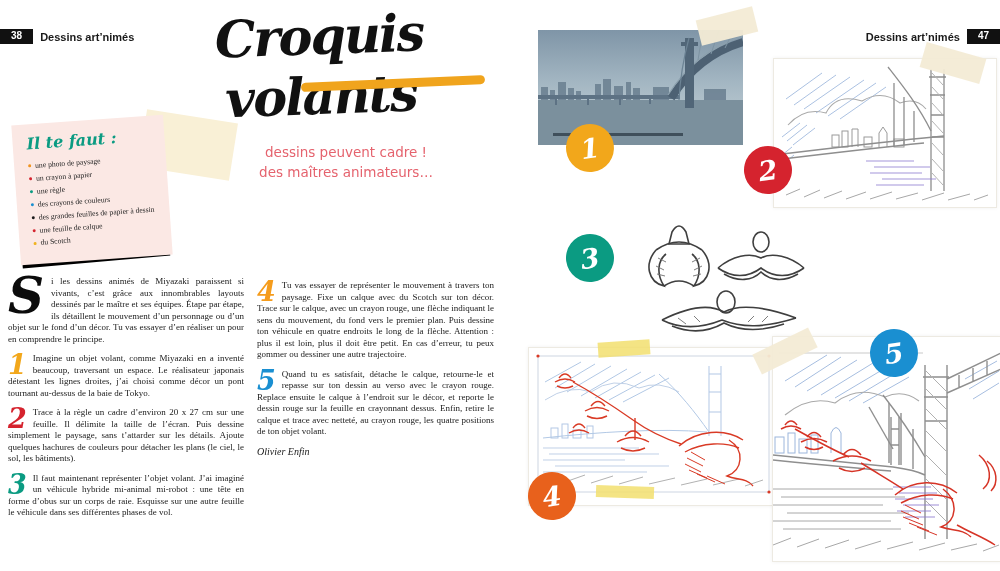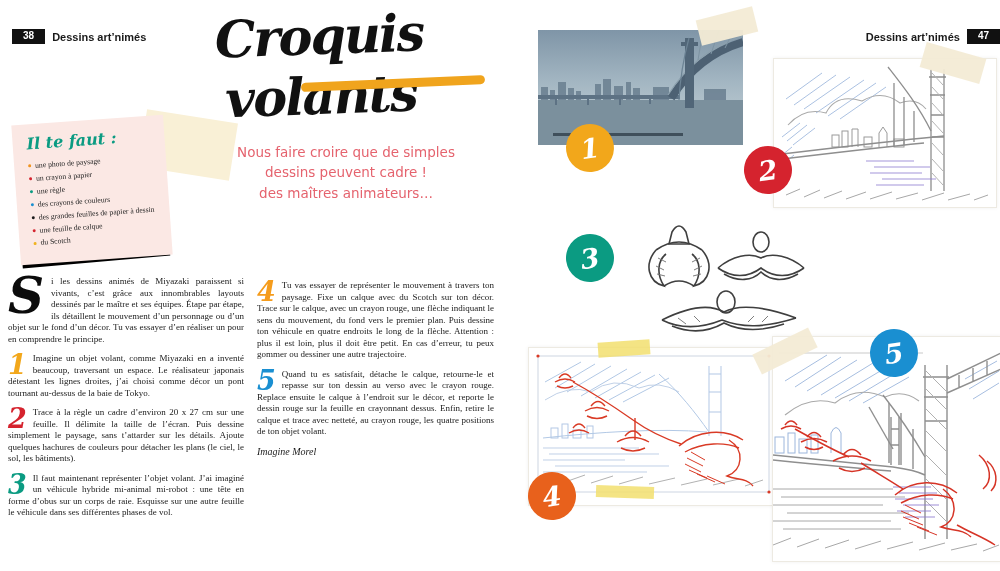--- a/index.html
+++ b/index.html
@@ -1,21 +1,21 @@
 <!DOCTYPE html>
 <html><head>
 <meta charset="utf-8">
 <style>
   html,body{margin:0;padding:0;background:#888;}
   #spread{position:relative;width:1000px;height:571px;background:#ffffff;overflow:hidden;
           font-family:"Liberation Serif",serif;color:#1a1a1a;}
   
   .runhead{position:absolute;top:29px;display:flex;align-items:center;gap:7px;
            font-family:"Liberation Sans",sans-serif;font-weight:bold;font-size:11px;}
-  .runhead.left{left:0;margin-left:12px;}
+  .runhead.left{left:0;}
   .runhead.right{right:0;flex-direction:row;}
   .foliobox{display:inline-block;background:#111;color:#fff;font-size:10px;
             padding:1px 11px 2px 11px;line-height:12px;}
   
   .title{position:absolute;left:145px;top:6px;width:350px;margin:0;text-align:center;
          font-family:"DejaVu Serif",serif;font-style:italic;font-weight:bold;
          font-size:51px;letter-spacing:-2px;color:#111;transform:rotate(-2deg);}
   .title-underline{position:absolute;left:301px;top:79px;width:184px;height:9px;
                    background:#f0a41d;border-radius:5px;transform:rotate(-2.5deg);}
   
@@ -79,36 +79,35 @@
       <li><span class="bullet" style="background-color: rgb(213, 35, 46);"></span><span>un crayon à papier</span></li>
       <li><span class="bullet" style="background-color: rgb(11, 155, 130);"></span><span>une règle</span></li>
       <li><span class="bullet" style="background-color: rgb(26, 143, 209);"></span><span>des crayons de couleurs</span></li>
       <li><span class="bullet" style="background-color: rgb(26, 26, 26);"></span><span>des grandes feuilles de papier à dessin</span></li>
       <li><span class="bullet" style="background-color: rgb(213, 35, 46);"></span><span>une feuille de calque</span></li>
       <li><span class="bullet" style="background-color: rgb(240, 179, 31);"></span><span>du Scotch</span></li>
     </ul>
   </aside>
 
   <div class="intro">
-    <div>Nous faire croire que de simples</div>
     <div>dessins peuvent cadre !</div>
     <div>des maîtres animateurs…</div>
   </div>
 
   <div class="col col1">
     <p><span class="dropcap">S</span><span>i les dessins animés de Miyazaki paraissent si vivants, c’est grâce aux innombrables layouts dessinés par le maître et ses équipes. Étape par étape, ils détaillent le mouvement d’un personnage ou d’un objet sur le fond d’un décor. Tu vas essayer d’en réaliser un pour en comprendre le principe.</span></p>
     <p class="step"><span class="stepnum" style="color: rgb(242, 167, 27);">1</span><span>Imagine un objet volant, comme Miyazaki en a inventé beaucoup, traversant un espace. Le réalisateur japonais détestant les lignes droites, j’ai choisi comme décor un pont tournant au-dessus de la baie de Tokyo.</span></p>
     <p class="step"><span class="stepnum" style="color: rgb(213, 35, 46);">2</span><span>Trace à la règle un cadre d’environ 20 x 27 cm sur une feuille. Il délimite la taille de l’écran. Puis dessine simplement le paysage, sans t’attarder sur les détails. Ajoute quelques hachures de couleurs pour détacher les plans (le ciel, le sol, les bâtiments).</span></p>
     <p class="step"><span class="stepnum" style="color: rgb(11, 155, 130);">3</span><span>Il faut maintenant représenter l’objet volant. J’ai imaginé un véhicule hybride mi-animal mi-robot : une tête en forme d’obus sur un corps de raie. Esquisse sur une autre feuille le véhicule dans ses différentes phases de vol.</span></p>
   </div>
 
   <div class="col col2">
     <p class="step"><span class="stepnum" style="color: rgb(245, 156, 28);">4</span><span>Tu vas essayer de représenter le mouvement à travers ton paysage. Fixe un calque avec du Scotch sur ton décor. Trace sur le calque, avec un crayon rouge, une flèche indiquant le sens du mouvement, du fond vers le premier plan. Puis dessine ton véhicule en quatre endroits le long de la flèche. Attention : plus il est loin, plus il doit être petit. En cas d’erreur, tu peux gommer ou dessiner une autre trajectoire.</span></p>
     <p class="step"><span class="stepnum" style="color: rgb(26, 143, 209);">5</span><span>Quand tu es satisfait, détache le calque, retourne-le et repasse sur ton dessin au verso avec le crayon rouge. Replace ensuite le calque à l’endroit sur le décor, et reporte le dessin rouge sur la feuille en crayonnant dessus. Enfin, retire le calque et trace avec netteté, au crayon rouge, les quatre positions de ton objet volant.</span></p>
-    <p class="author">Imagine Morel</p>
+    <p class="author">Olivier Enfin</p>
   </div>
 
   <div class="runhead right">
     <span>Dessins art’nimés</span>
     <span class="foliobox">47</span>
   </div>
 
   <div class="fig" style="left:538px;top:30px;width:205px;height:115px;">
     <svg viewBox="0 0 205 115" preserveAspectRatio="none">
       <defs>

